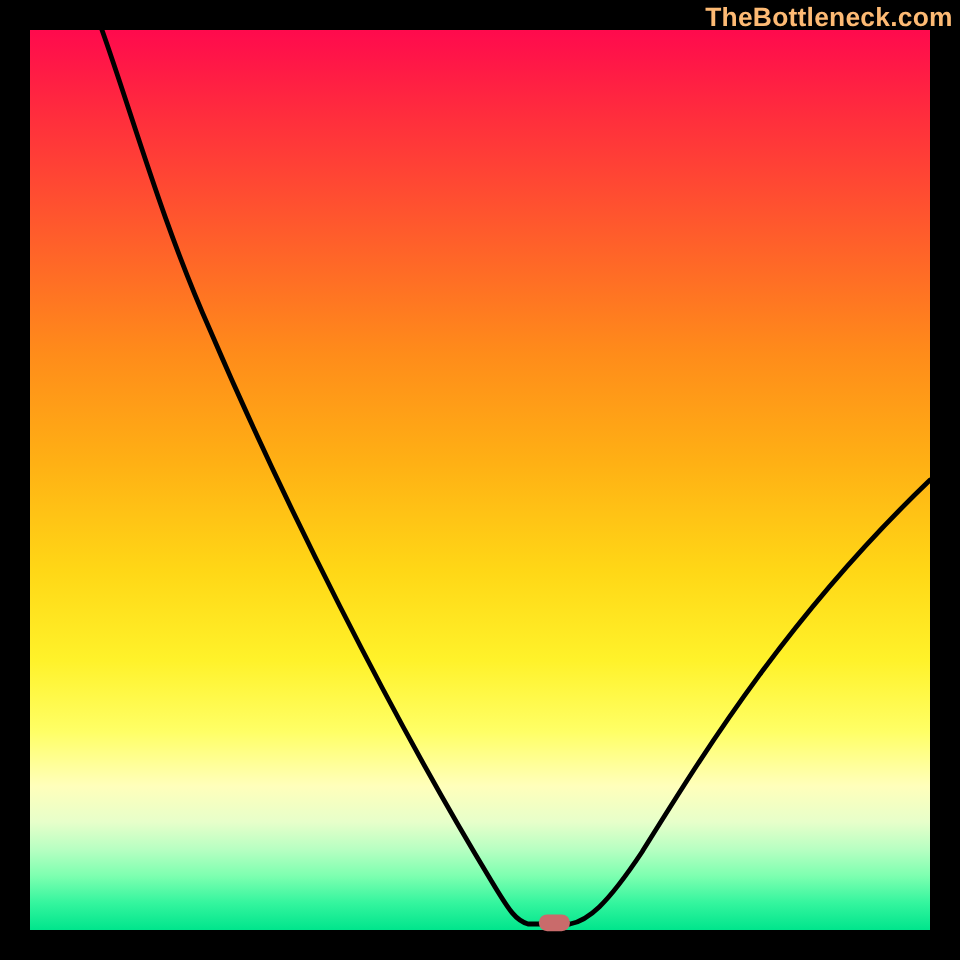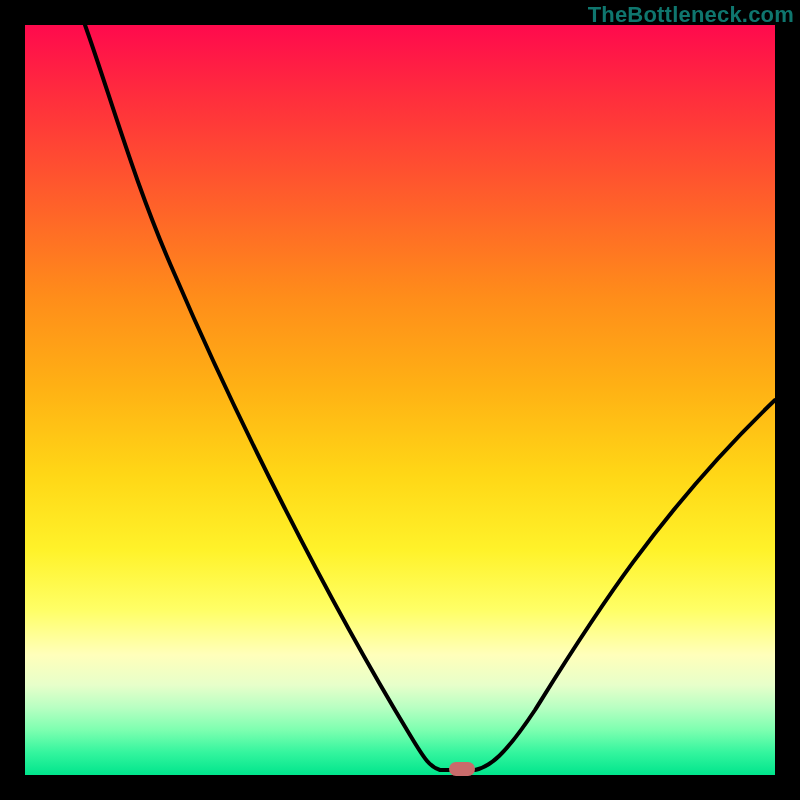--- a/index.html
+++ b/index.html
@@ -41,21 +41,21 @@
       #00e58c 100%
     );
   }
   .watermark {
     position: absolute;
     top: 2px;
     right: 6px;
     font-family: Arial, Helvetica, sans-serif;
     font-size: 22px;
     font-weight: 600;
-    color: #0f766e;
+    color: #fdba74;
     letter-spacing: 0.2px;
     user-select: none;
   }
   svg.curve {
     position: absolute;
     left: 0;
     top: 0;
     width: 750px;
     height: 750px;
     overflow: visible;

